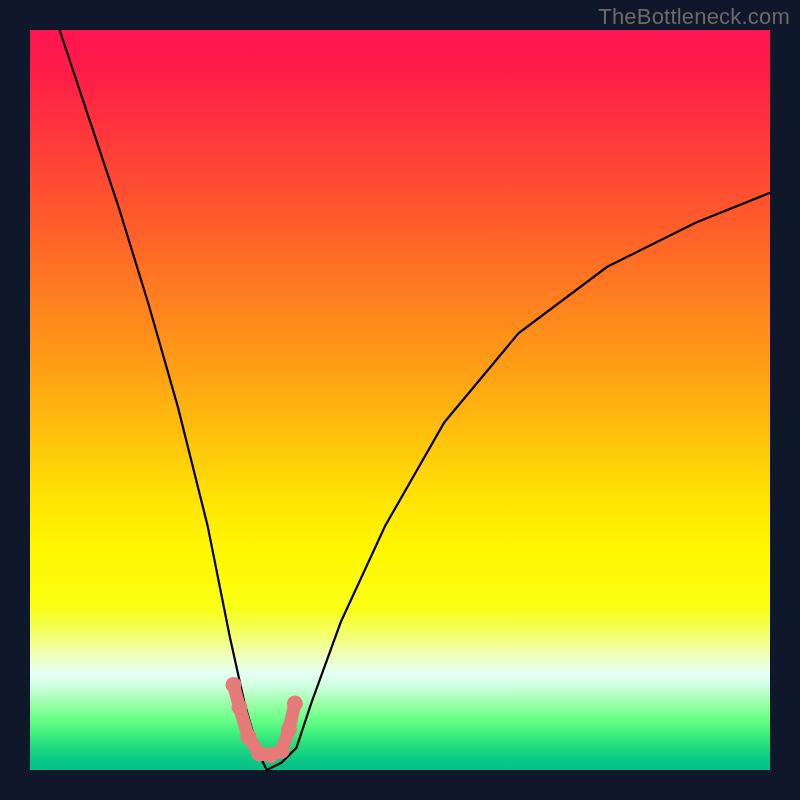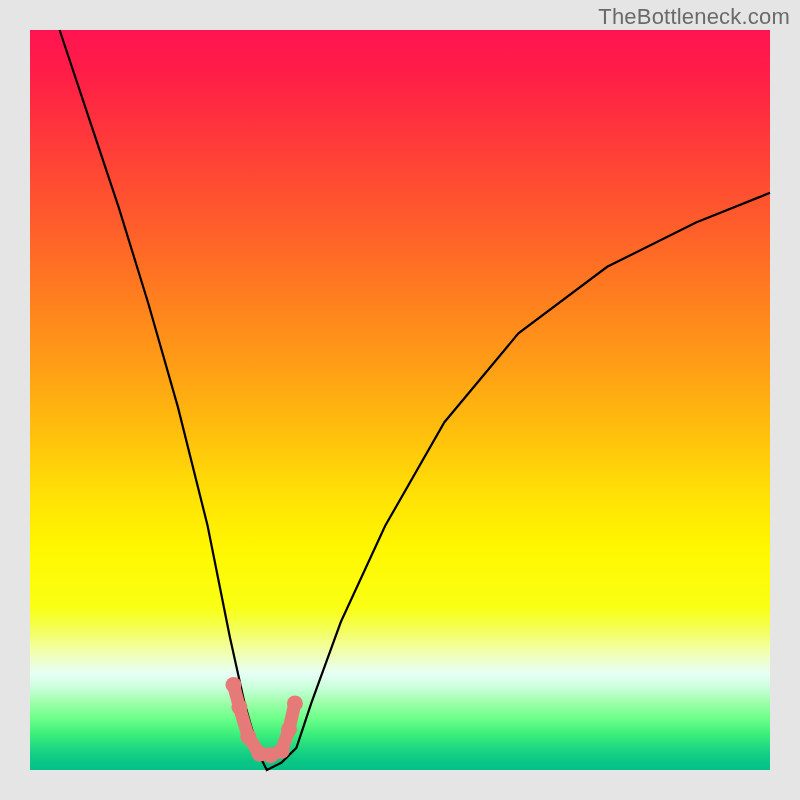--- a/index.html
+++ b/index.html
@@ -8,21 +8,21 @@
     width: 800px;
     height: 800px;
     background: #000;
     overflow: hidden;
     font-family: Arial, Helvetica, sans-serif;
   }
   .canvas {
     position: relative;
     width: 800px;
     height: 800px;
-    background: #e5e5e5;
+    background: #0f172a;
   }
   .watermark {
     position: absolute;
     top: 4px;
     right: 10px;
     color: #6a6a6a;
     font-size: 22px;
     letter-spacing: 0.2px;
     font-weight: 400;
     z-index: 5;

